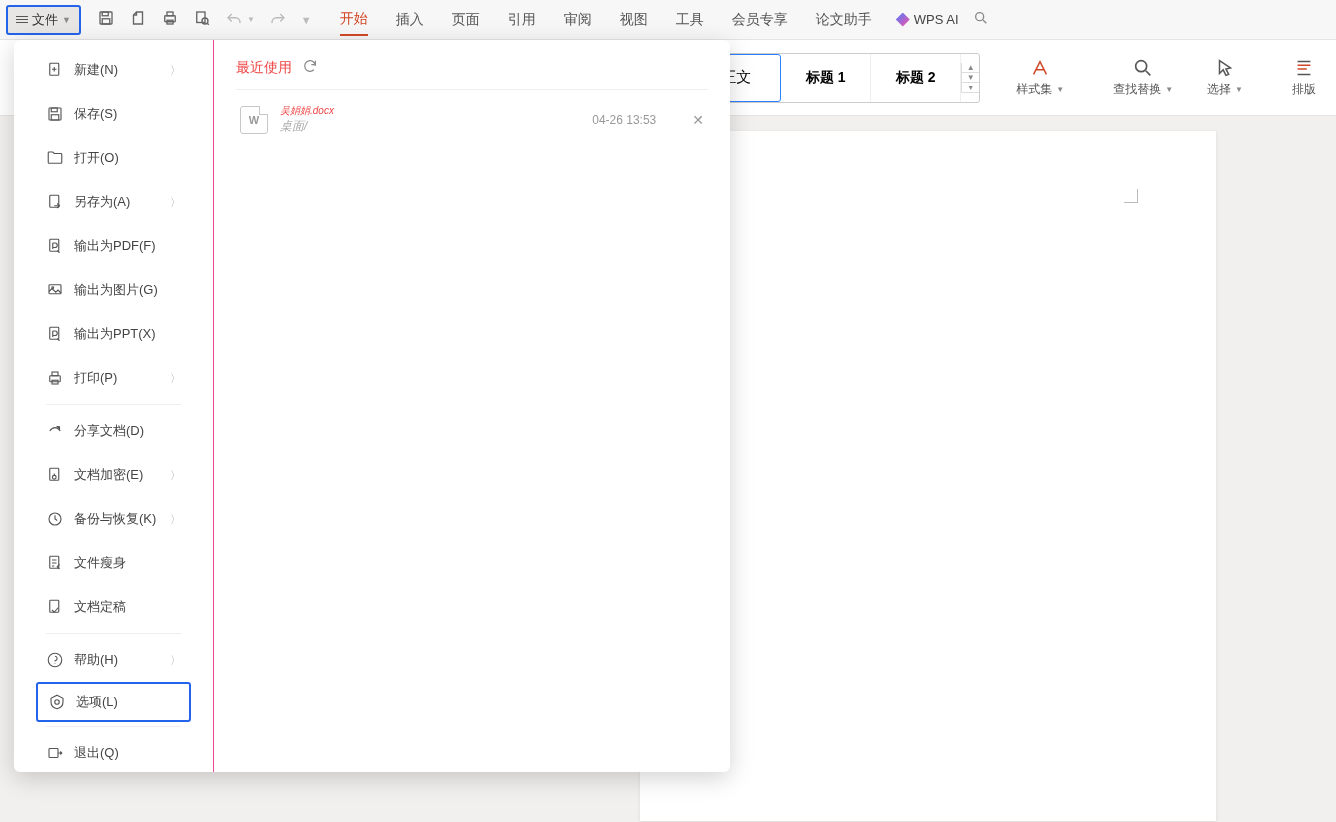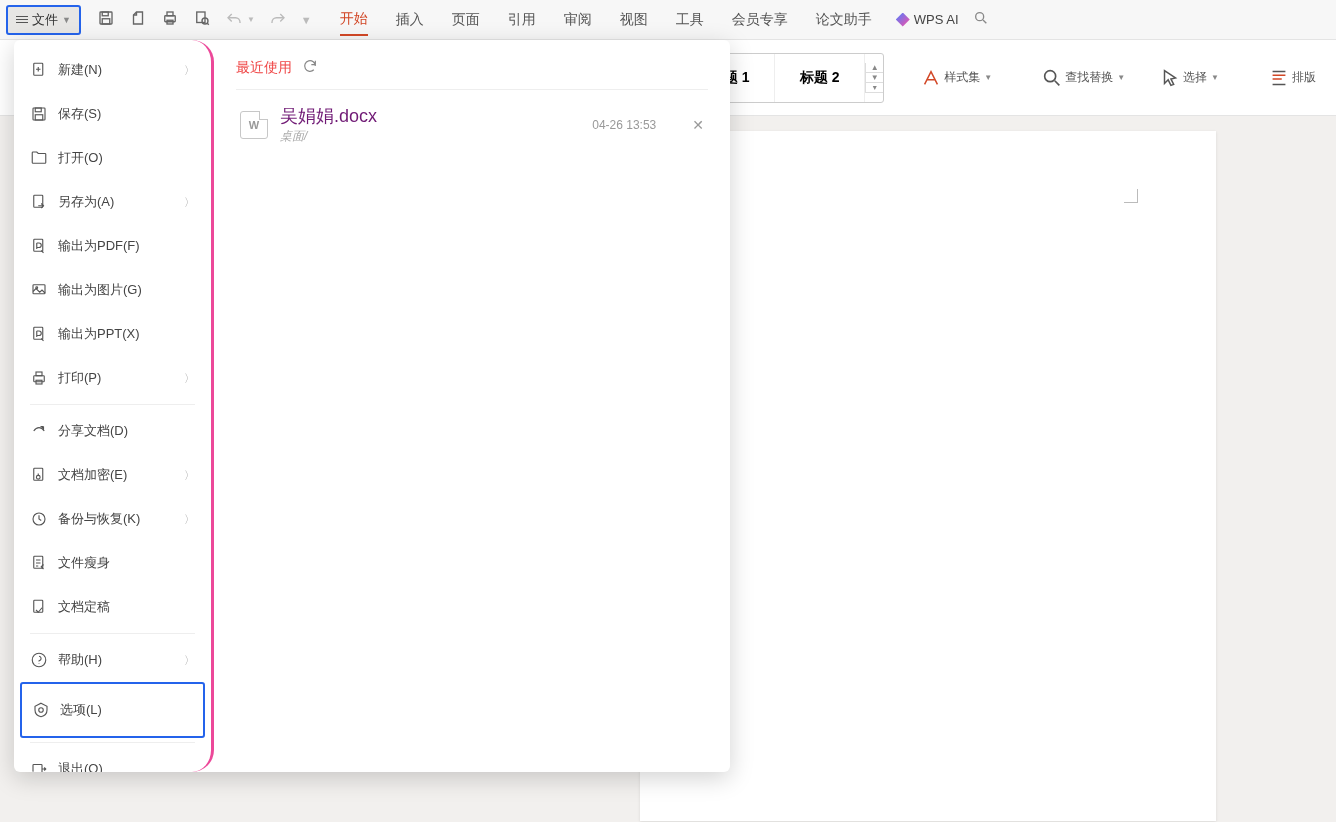--- a/index.html
+++ b/index.html
@@ -25,48 +25,48 @@
 
   
   .ribbon { height:76px; background:#fff; border-bottom:1px solid #e4e4e4; display:flex; align-items:stretch; position:relative; z-index:1; }
   .ribbon .right { margin-left:auto; display:flex; align-items:center; gap:14px; padding-right:10px; }
   .styles { display:flex; align-items:center; border:1px solid #ccc; border-radius:3px; padding:0; margin-right:12px; }
   .styles .sw { display:flex; align-items:center; justify-content:center; width:90px; height:48px; font-size:15px; border-right:1px solid #eee; }
   .styles .sw.sel { border:1px solid #2a7fff; border-radius:3px; }
   .styles .sw.h1,.styles .sw.h2 { font-weight:700; font-size:14px; }
   .styles .spin { display:flex; flex-direction:column; width:18px; }
   .styles .spin span { flex:1; display:flex; align-items:center; justify-content:center; font-size:8px; color:#888; border-left:1px solid #ddd; border-bottom:1px solid #ddd; }
-  .rgrp { display:flex; align-items:center; gap:2px; font-size:12px; color:#555; padding:0 10px; }
+  .rgrp { display:flex; flex-direction:column; align-items:center; gap:2px; font-size:12px; color:#555; padding:0 10px; }
   .rgrp svg { width:22px; height:22px; }
   .divv { width:1px; background:#e4e4e4; margin:10px 0; }
   .mini { display:flex; flex-direction:column; gap:8px; justify-content:center; padding:0 8px; }
   .mini .row { display:flex; gap:6px; align-items:center; }
 
   
   .doc-area { position:absolute; left:270px; top:116px; right:0; bottom:0; background:#f2f0ee; }
   .page { position:absolute; left:370px; top:15px; width:576px; height:690px; background:#fff; box-shadow:0 1px 3px rgba(0,0,0,.1); }
   .page .corner { position:absolute; right:78px; top:58px; width:14px; height:14px; border-right:1px solid #bbb; border-bottom:1px solid #bbb; }
   .page .curs { position:absolute; left:0; top:76px; width:4px; height:14px; border-right:1px solid #999; }
 
   
   .panel { position:absolute; left:14px; top:40px; width:716px; height:732px; background:#fff; border-radius:6px; box-shadow:0 6px 24px rgba(0,0,0,.18); display:flex; z-index:10; }
-  .menu { width:200px; border-right:3px solid #ec4899; padding:8px 0; overflow:auto;border-radius:22px; }
+  .menu { width:200px; border-right:1px solid #ec4899; padding:8px 16px; overflow:auto; }
   .mi { display:flex; align-items:center; gap:10px; height:44px; padding:0 16px; font-size:13px; color:#444; cursor:pointer; position:relative; }
   .mi svg { width:18px; height:18px; flex:0 0 18px; }
   .mi .arrow { margin-left:auto; font-size:11px; color:#aaa; }
-  .mi.hl { border:2px solid #2463eb; border-radius:3px; margin:0 6px; padding:0 10px; height:56px; }
+  .mi.hl { border:2px solid #2463eb; border-radius:3px; margin:0 6px; padding:0 10px; height:40px; }
   .sep { height:1px; background:#eee; margin:4px 16px; }
 
   .recent { flex:1; padding:18px 22px; }
   .recent-h { display:flex; align-items:center; gap:10px; font-size:14px; color:#ef4444; padding-bottom:12px; border-bottom:1px solid #eee; }
   .ritem { display:flex; align-items:center; gap:12px; padding:14px 4px; position:relative; }
   .ritem .ficon { width:28px; height:28px; border:1.5px solid #c7c7c7; border-radius:3px; display:flex; align-items:center; justify-content:center; font-size:11px; font-weight:700; color:#999; position:relative; }
   .ritem .ficon::after { content:""; position:absolute; right:-1px; top:-1px; width:8px; height:8px; background:#fff; border-left:1.5px solid #c7c7c7; border-bottom:1.5px solid #c7c7c7; }
   .ritem .meta { flex:1; }
-  .ritem .fn { font-size:18px; color:#701a75; }
+  .ritem .fn { font-size:10px; color:#ef4444;font-style:italic; }
   .ritem .fp { font-size:12px; color:#aaa;font-style:italic; }
   .ritem .ts { font-size:12px; color:#999; margin-right:24px; }
   .ritem .x { font-size:14px; color:#999; cursor:pointer; }
   .lbl { display:flex; align-items:center; gap:4px; }
   .tri { font-size:8px; color:#888; }
 </style>
 </head>
 <body>
 
 <div class="topbar">

